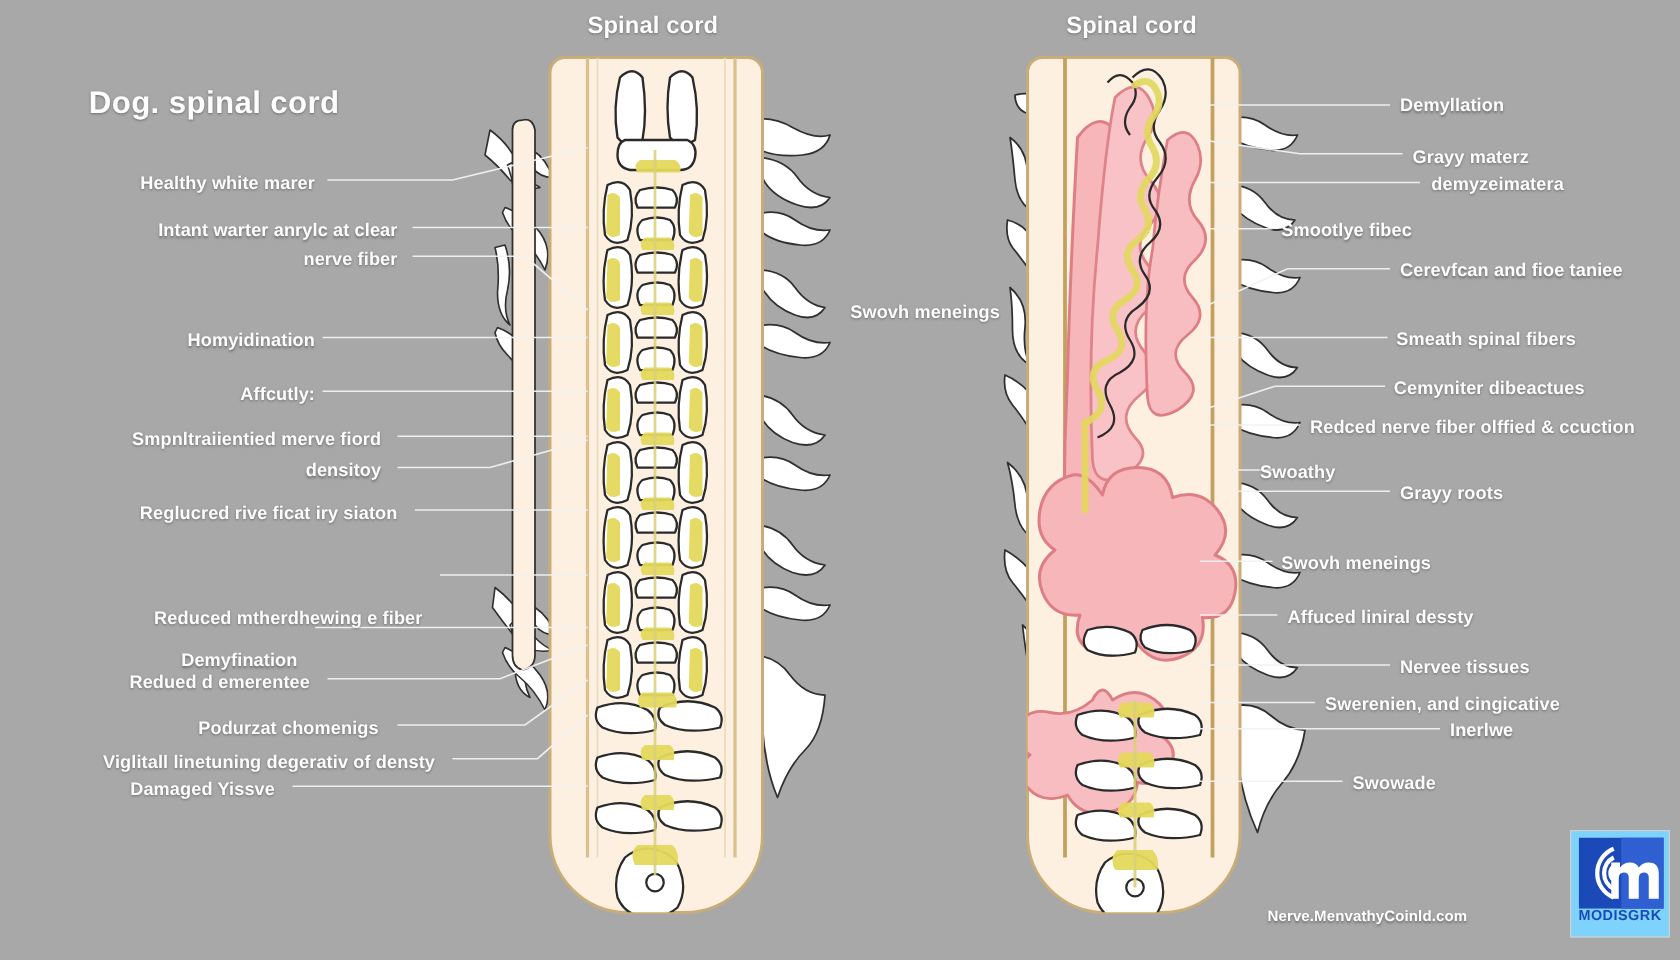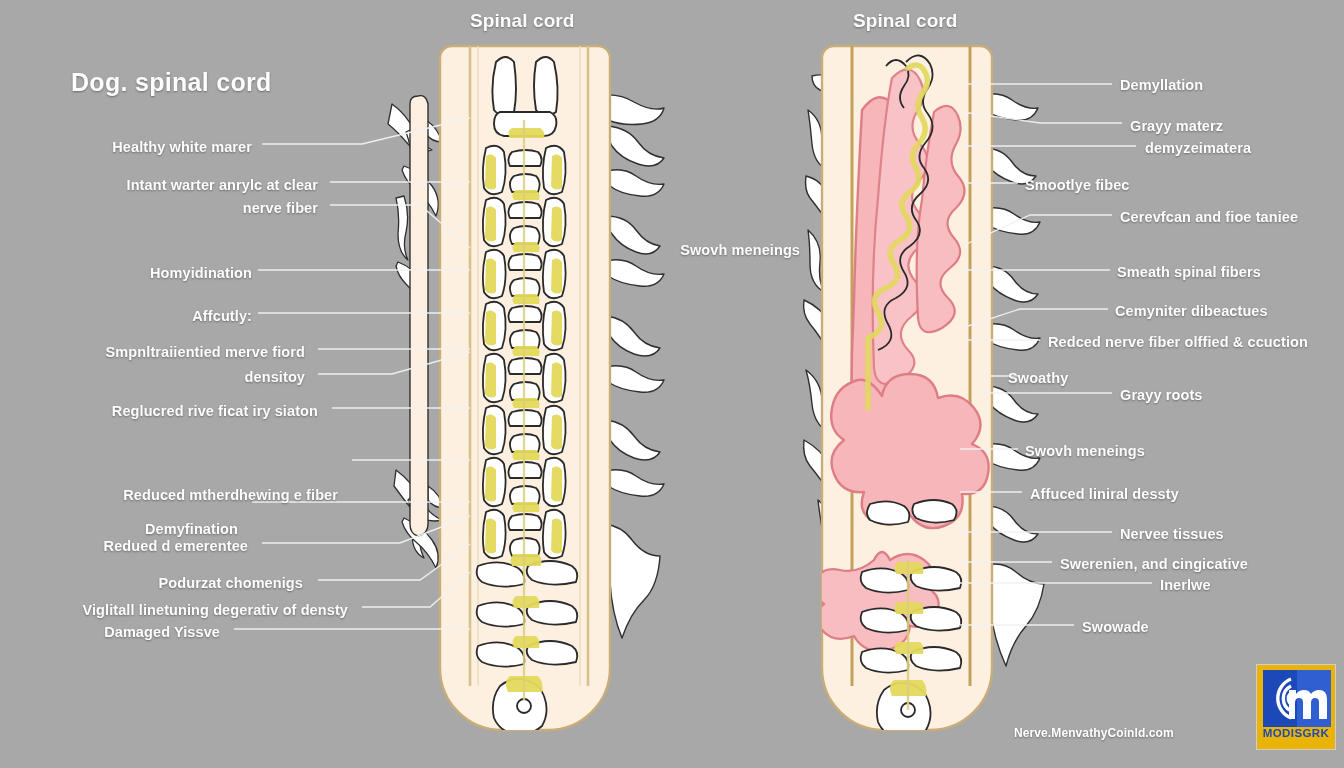--- a/index.html
+++ b/index.html
@@ -60,21 +60,21 @@
     font-weight: bold;
     color: #ffffff;
     text-shadow: 0 1px 2px rgba(70,70,70,.6);
   }
   #logo {
     position: absolute;
     left: 1256px;
     top: 664px;
     width: 80px;
     height: 86px;
-    background: #eab308;
+    background: #7dd3fc;
     border: 1px solid #cfcfcf;
     box-sizing: border-box;
     overflow: hidden;
   }
   #logo .mark {
     position: absolute;
     left: 6px;
     top: 5px;
     width: 68px;
     height: 57px;

